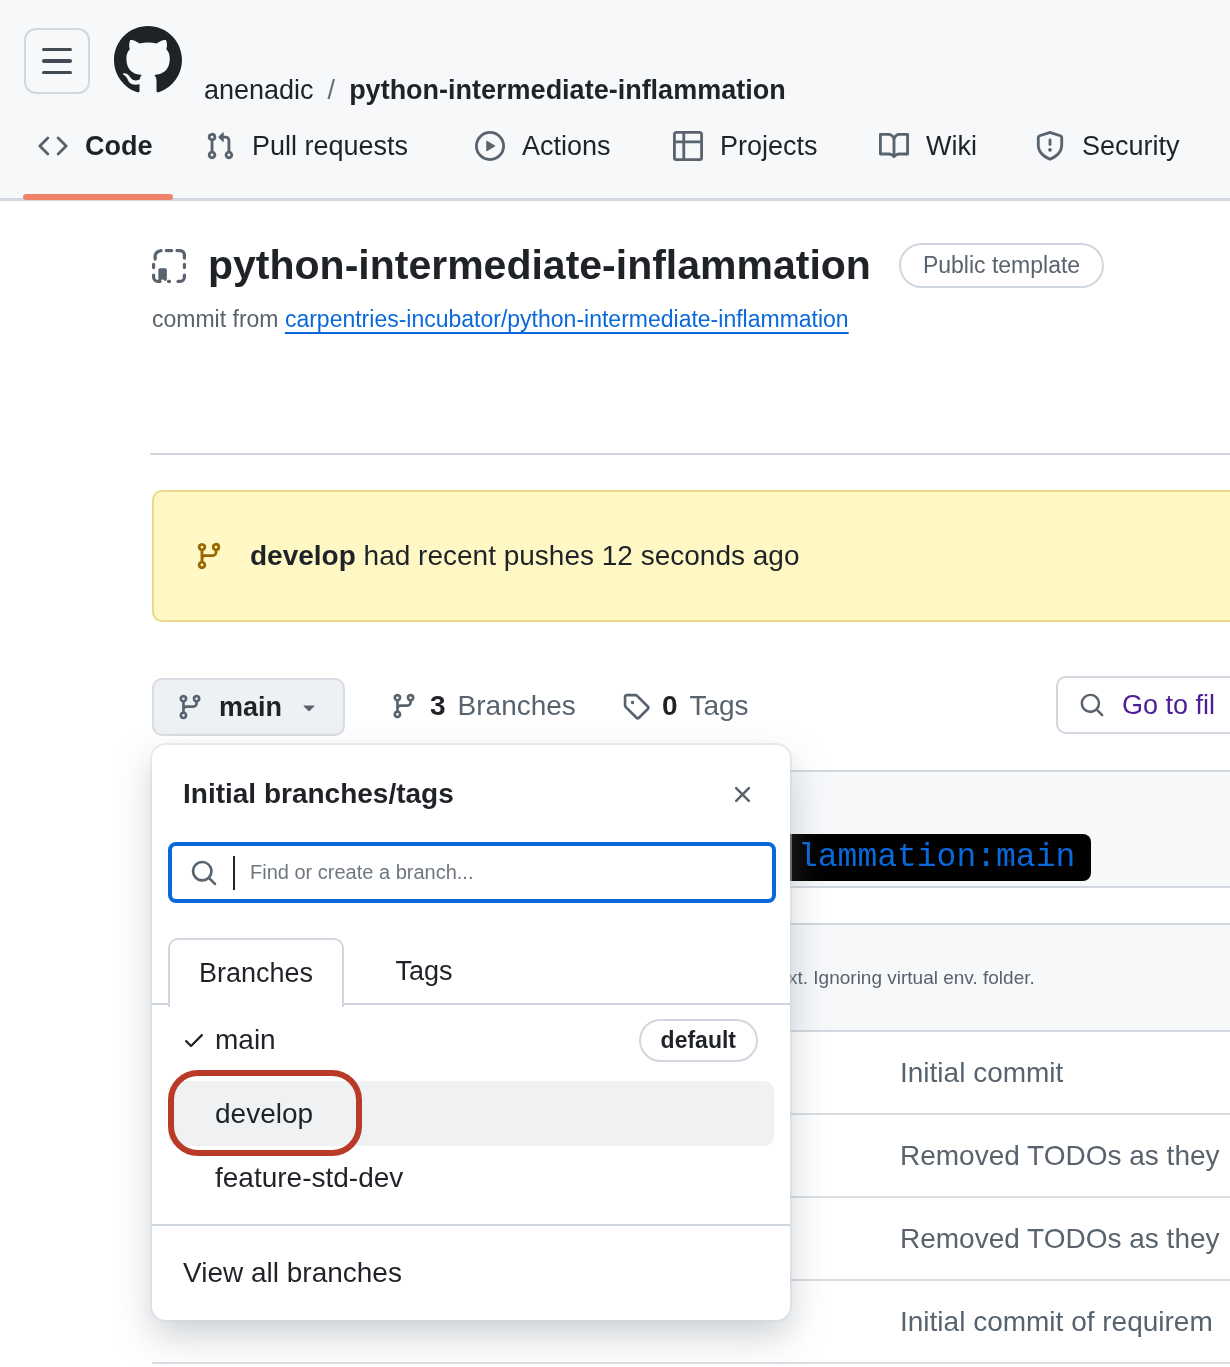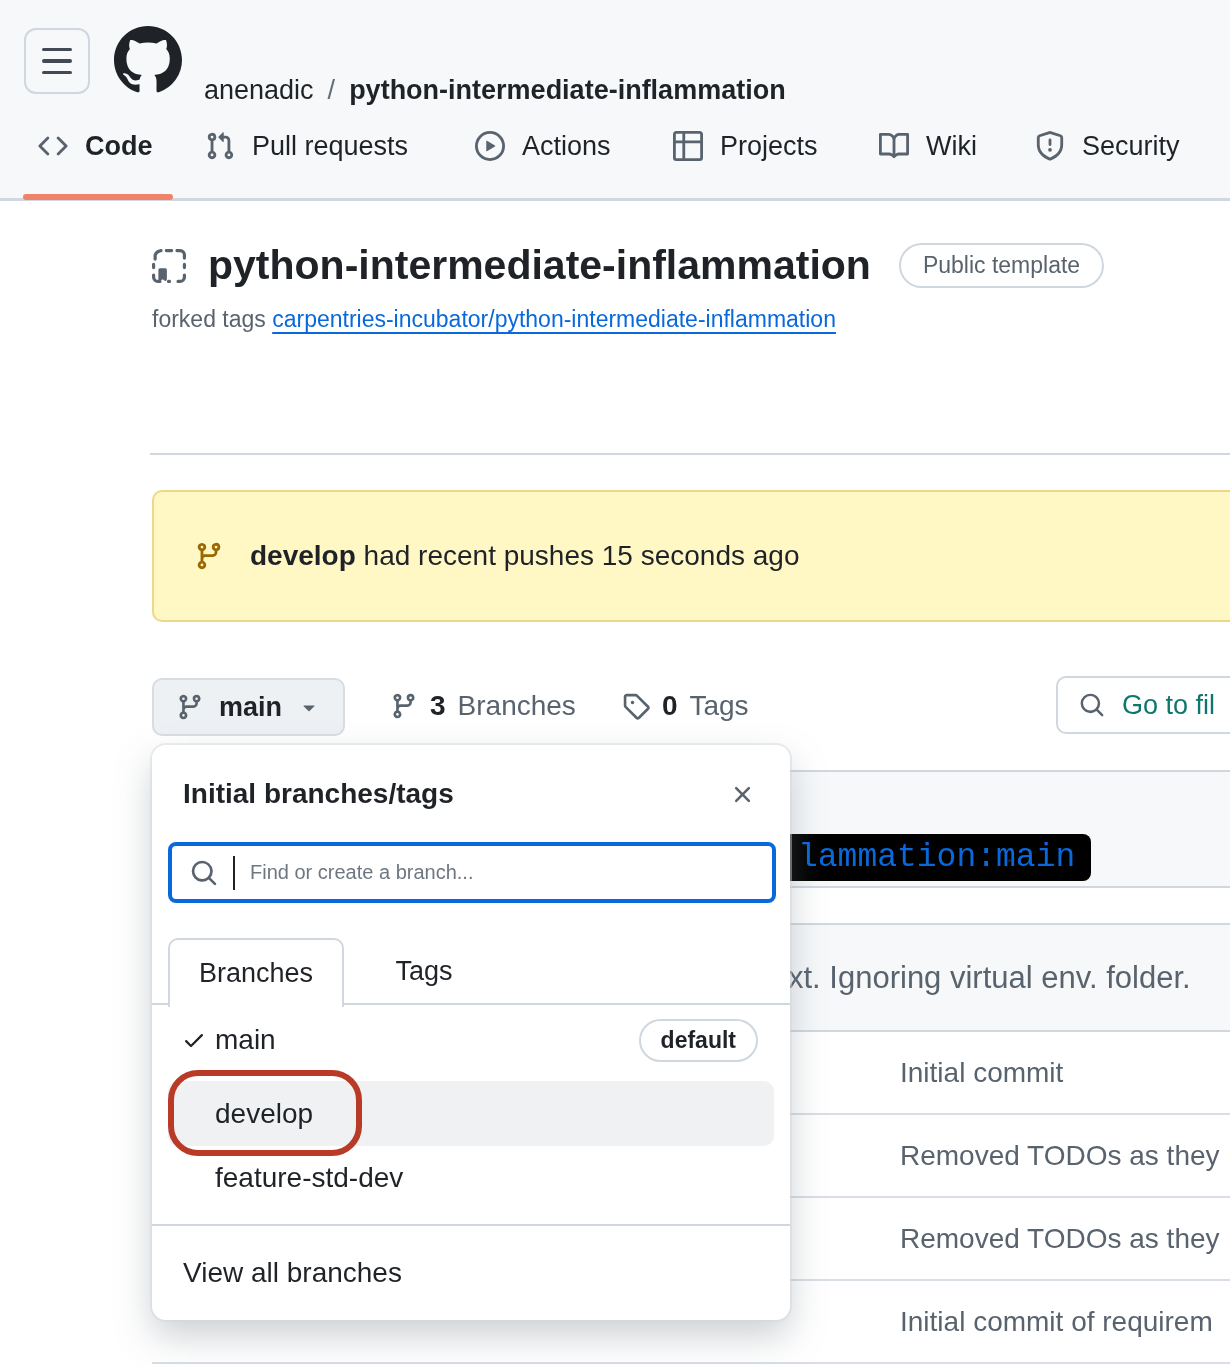--- a/index.html
+++ b/index.html
@@ -39,28 +39,28 @@
   .branch-btn{position:absolute;top:678px;left:152px;height:58px;box-sizing:border-box;display:flex;align-items:center;gap:15px;padding:0 22px;background:#eef1f4;border:2px solid #d8dde3;border-radius:10px;cursor:pointer;}
   .branch-btn .bname{font-size:27px;font-weight:700;color:#1f2328;}
   .branch-btn .gico{color:#59636e;}
   .counts{position:absolute;top:690px;left:390px;display:flex;gap:46px;align-items:center;}
   .count-item{display:flex;align-items:center;gap:12px;font-size:28px;cursor:pointer;}
   .count-item .num{font-weight:700;color:#1f2328;}
   .count-item .lbl{color:#59636e;}
   .count-item .cico{color:#59636e;}
   .goto-file{position:absolute;top:676px;left:1056px;width:210px;height:58px;box-sizing:border-box;border:2px solid #d0d7de;border-radius:10px;background:#fff;display:flex;align-items:center;gap:17px;padding-left:21px;cursor:text;}
   .goto-file .sico{color:#59636e;}
-  .goto-file .ph{font-size:27px;color:#0f766e;white-space:nowrap;}
+  .goto-file .ph{font-size:27px;color:#4c1d95;white-space:nowrap;}
   
   .fork-status{position:absolute;top:770px;left:152px;width:1092px;height:118px;box-sizing:border-box;background:#f6f8fa;border:2px solid #d0d7de;border-radius:10px;z-index:1;}
   .ref-chip{position:absolute;top:62px;left:628px;background:#000000;color:#0969da;font-family:"Liberation Mono","DejaVu Sans Mono",monospace;font-size:33px;padding:5px 16px;border-radius:8px;cursor:pointer;}
   .ref-dot{position:absolute;top:66px;left:852px;color:#1f2328;font-size:26px;}
   .file-table{position:absolute;top:923px;left:152px;width:1092px;z-index:1;border-top:2px solid #d0d7de;}
   .commit-head{position:relative;height:105px;background:#f6f8fa;border-bottom:2px solid #d0d7de;}
-  .commit-head .msg{position:absolute;left:636px;top:0;height:100%;display:flex;align-items:center;font-size:31px;color:#59636e;white-space:nowrap;}
+  .commit-head .msg{position:absolute;left:636px;top:0;height:100%;display:flex;align-items:center;font-size:19px;color:#59636e;white-space:nowrap;}
   .file-row{position:relative;height:81px;background:#fff;border-bottom:2px solid #d8dee4;}
   .file-row .msg{position:absolute;left:748px;top:0;height:100%;display:flex;align-items:center;font-size:28px;color:#59636e;white-space:nowrap;cursor:pointer;}
   .file-row .fname{position:absolute;left:43px;top:0;height:100%;display:flex;align-items:center;gap:18px;font-size:27px;color:#1f2328;cursor:pointer;}
   .file-row .fico{color:#636c76;}
   
   .dialog{position:absolute;top:745px;left:152px;width:638px;height:575px;background:#fff;border-radius:14px;box-shadow:0 0 0 2px rgba(208,215,222,0.45),0 16px 36px rgba(110,119,129,0.35);z-index:10;}
   .dialog-title{position:absolute;top:33px;left:31px;font-size:28px;font-weight:700;color:#1f2328;}
   .dialog-close{position:absolute;top:32px;right:30px;color:#59636e;cursor:pointer;padding:4px;}
   .dlg-search{position:absolute;top:97px;left:16px;width:608px;height:61px;box-sizing:border-box;border:4px solid #0969da;border-radius:8px;display:flex;align-items:center;gap:15px;padding-left:18px;cursor:text;background:#fff;}
   .dlg-search .sico{color:#59636e;}
@@ -185,32 +185,32 @@
   <div class="repo-head">
     <span class="tpl-icon">
       <svg width="34" height="34" viewBox="0 0 16 16" fill="currentColor">
           <path d="M6 .75C6 .336 6.336 0 6.75 0h2.5a.75.75 0 0 1 0 1.5h-2.5A.75.75 0 0 1 6 .75Zm5 0C11 .336 11.336 0 11.75 0h1.5A2.75 2.75 0 0 1 16 2.75v1.5a.75.75 0 0 1-1.5 0v-1.5c0-.69-.56-1.25-1.25-1.25h-1.5A.75.75 0 0 1 11 .75ZM4.992.662a.75.75 0 0 1-.636.848c-.869.126-1.381.459-1.683.789-.309.336-.423.684-.442.785v1.666a.75.75 0 0 1-1.5 0V3c0-.464.302-1.13.835-1.712C2.117.694 2.966.19 4.14.02a.75.75 0 0 1 .852.642ZM.75 6.5a.75.75 0 0 1 .75.75v1.5a.75.75 0 0 1-1.5 0v-1.5A.75.75 0 0 1 .75 6.5Zm14.5 0a.75.75 0 0 1 .75.75v1.5a.75.75 0 0 1-1.5 0v-1.5a.75.75 0 0 1 .75-.75Zm-14.5 5a.75.75 0 0 1 .75.75v1c0 .69.56 1.25 1.25 1.25h1a.75.75 0 0 1 0 1.5h-1A2.75 2.75 0 0 1 0 13.25v-1a.75.75 0 0 1 .75-.75Zm14.5 0a.75.75 0 0 1 .75.75v1A2.75 2.75 0 0 1 13.25 16h-1a.75.75 0 0 1 0-1.5h1c.69 0 1.25-.56 1.25-1.25v-1a.75.75 0 0 1 .75-.75ZM7.75 16a.75.75 0 0 1 0-1.5h.5a.75.75 0 0 1 0 1.5ZM3 9.75A.75.75 0 0 1 3.75 9h2.5a.75.75 0 0 1 .75.75v4.5a.75.75 0 0 1-1.2.6l-.8-.6-.8.6a.75.75 0 0 1-1.2-.6Z"></path>
         </svg>
     </span>
     <h1 class="repo-title">python-intermediate-inflammation</h1>
     <span class="tpl-badge">Public template</span>
   </div>
   <div class="fork-line">
-    <span>forked tags</span>
+    <span>commit from</span>
     <a>carpentries-incubator/python-intermediate-inflammation</a>
   </div>
   <div class="rule"></div>
 
   <div class="notice">
     <span class="bico">
       <svg width="30" height="30" viewBox="0 0 16 16" fill="currentColor">
           <path d="M9.5 3.25a2.25 2.25 0 1 1 3 2.122V6A2.5 2.5 0 0 1 10 8.5H6a1 1 0 0 0-1 1v1.128a2.251 2.251 0 1 1-1.5 0V5.372a2.25 2.25 0 1 1 1.5 0v1.836A2.493 2.493 0 0 1 6 7h4a1 1 0 0 0 1-1v-.628a2.25 2.25 0 0 1-1.5-2.122Zm-6 0a.75.75 0 1 0 1.5 0 .75.75 0 0 0-1.5 0Zm8.25-.75a.75.75 0 1 0 0 1.5.75.75 0 0 0 0-1.5ZM4.25 12a.75.75 0 1 0 0 1.5.75.75 0 0 0 0-1.5Z"></path>
         </svg>
     </span>
-    <span class="txt"><b>develop</b><span> had recent pushes 15 seconds ago</span></span>
+    <span class="txt"><b>develop</b><span> had recent pushes 12 seconds ago</span></span>
   </div>
 
   <div class="branch-btn">
     <span class="gico">
       <svg width="28" height="28" viewBox="0 0 16 16" fill="currentColor">
           <path d="M9.5 3.25a2.25 2.25 0 1 1 3 2.122V6A2.5 2.5 0 0 1 10 8.5H6a1 1 0 0 0-1 1v1.128a2.251 2.251 0 1 1-1.5 0V5.372a2.25 2.25 0 1 1 1.5 0v1.836A2.493 2.493 0 0 1 6 7h4a1 1 0 0 0 1-1v-.628a2.25 2.25 0 0 1-1.5-2.122Zm-6 0a.75.75 0 1 0 1.5 0 .75.75 0 0 0-1.5 0Zm8.25-.75a.75.75 0 1 0 0 1.5.75.75 0 0 0 0-1.5ZM4.25 12a.75.75 0 1 0 0 1.5.75.75 0 0 0 0-1.5Z"></path>
         </svg>
     </span>
     <span class="bname">main</span>
     <span class="gico">

